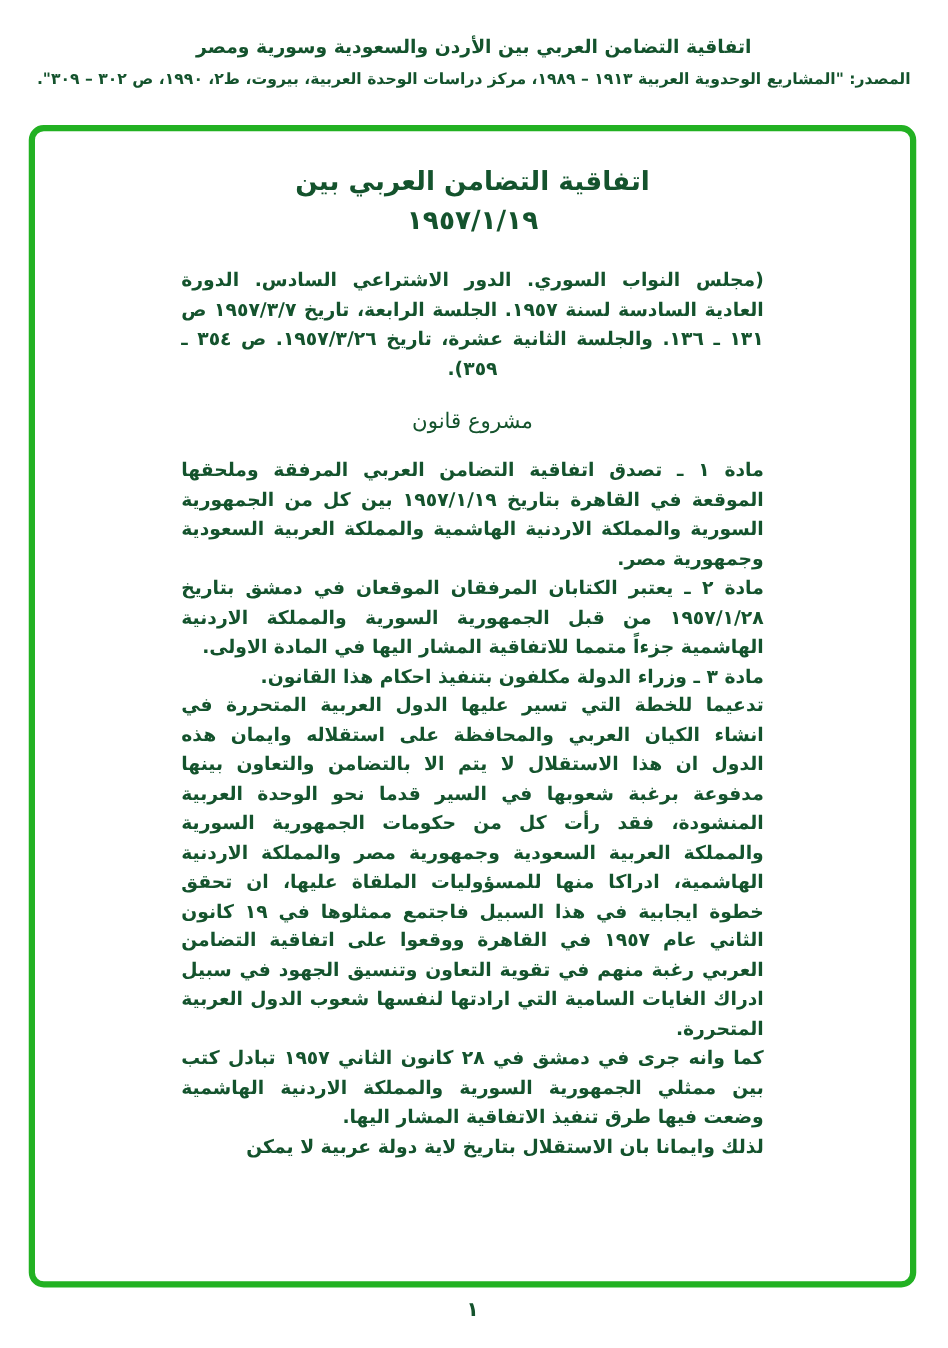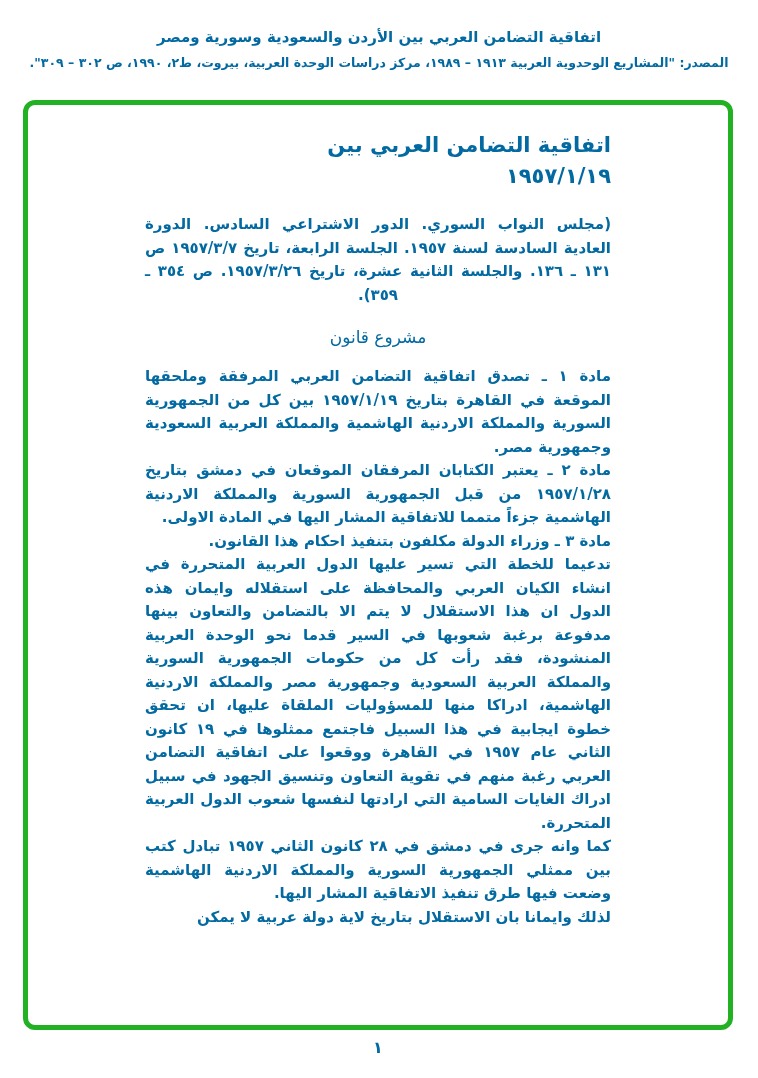--- a/index.html
+++ b/index.html
@@ -6,21 +6,21 @@
     margin: 0;
     padding: 0;
     background: #ffffff;
   }
   .page {
     position: relative;
     width: 758px;
     height: 1078px;
     background: #ffffff;
     direction: rtl;
-    color: #0369a1;
+    color: #14532d;
     font-family: "DejaVu Sans", sans-serif;
     overflow: hidden;
   }
   .page-header {
     position: absolute;
     top: 28px;
     left: 0;
     right: 0;
     text-align: center;
   }
@@ -45,20 +45,21 @@
     border-radius: 12px;
     overflow: hidden;
     background: #ffffff;
   }
   .content {
     width: 466px;
     margin: 0 auto;
     padding-top: 25px;
   }
   .doc-title {
+    text-align: center;
     font-weight: bold;
     font-size: 21px;
     line-height: 31px;
   }
   .source-note {
     margin: 21px 0 15px 0;
     font-weight: bold;
     font-size: 15px;
     line-height: 23.5px;
     text-align: justify;

